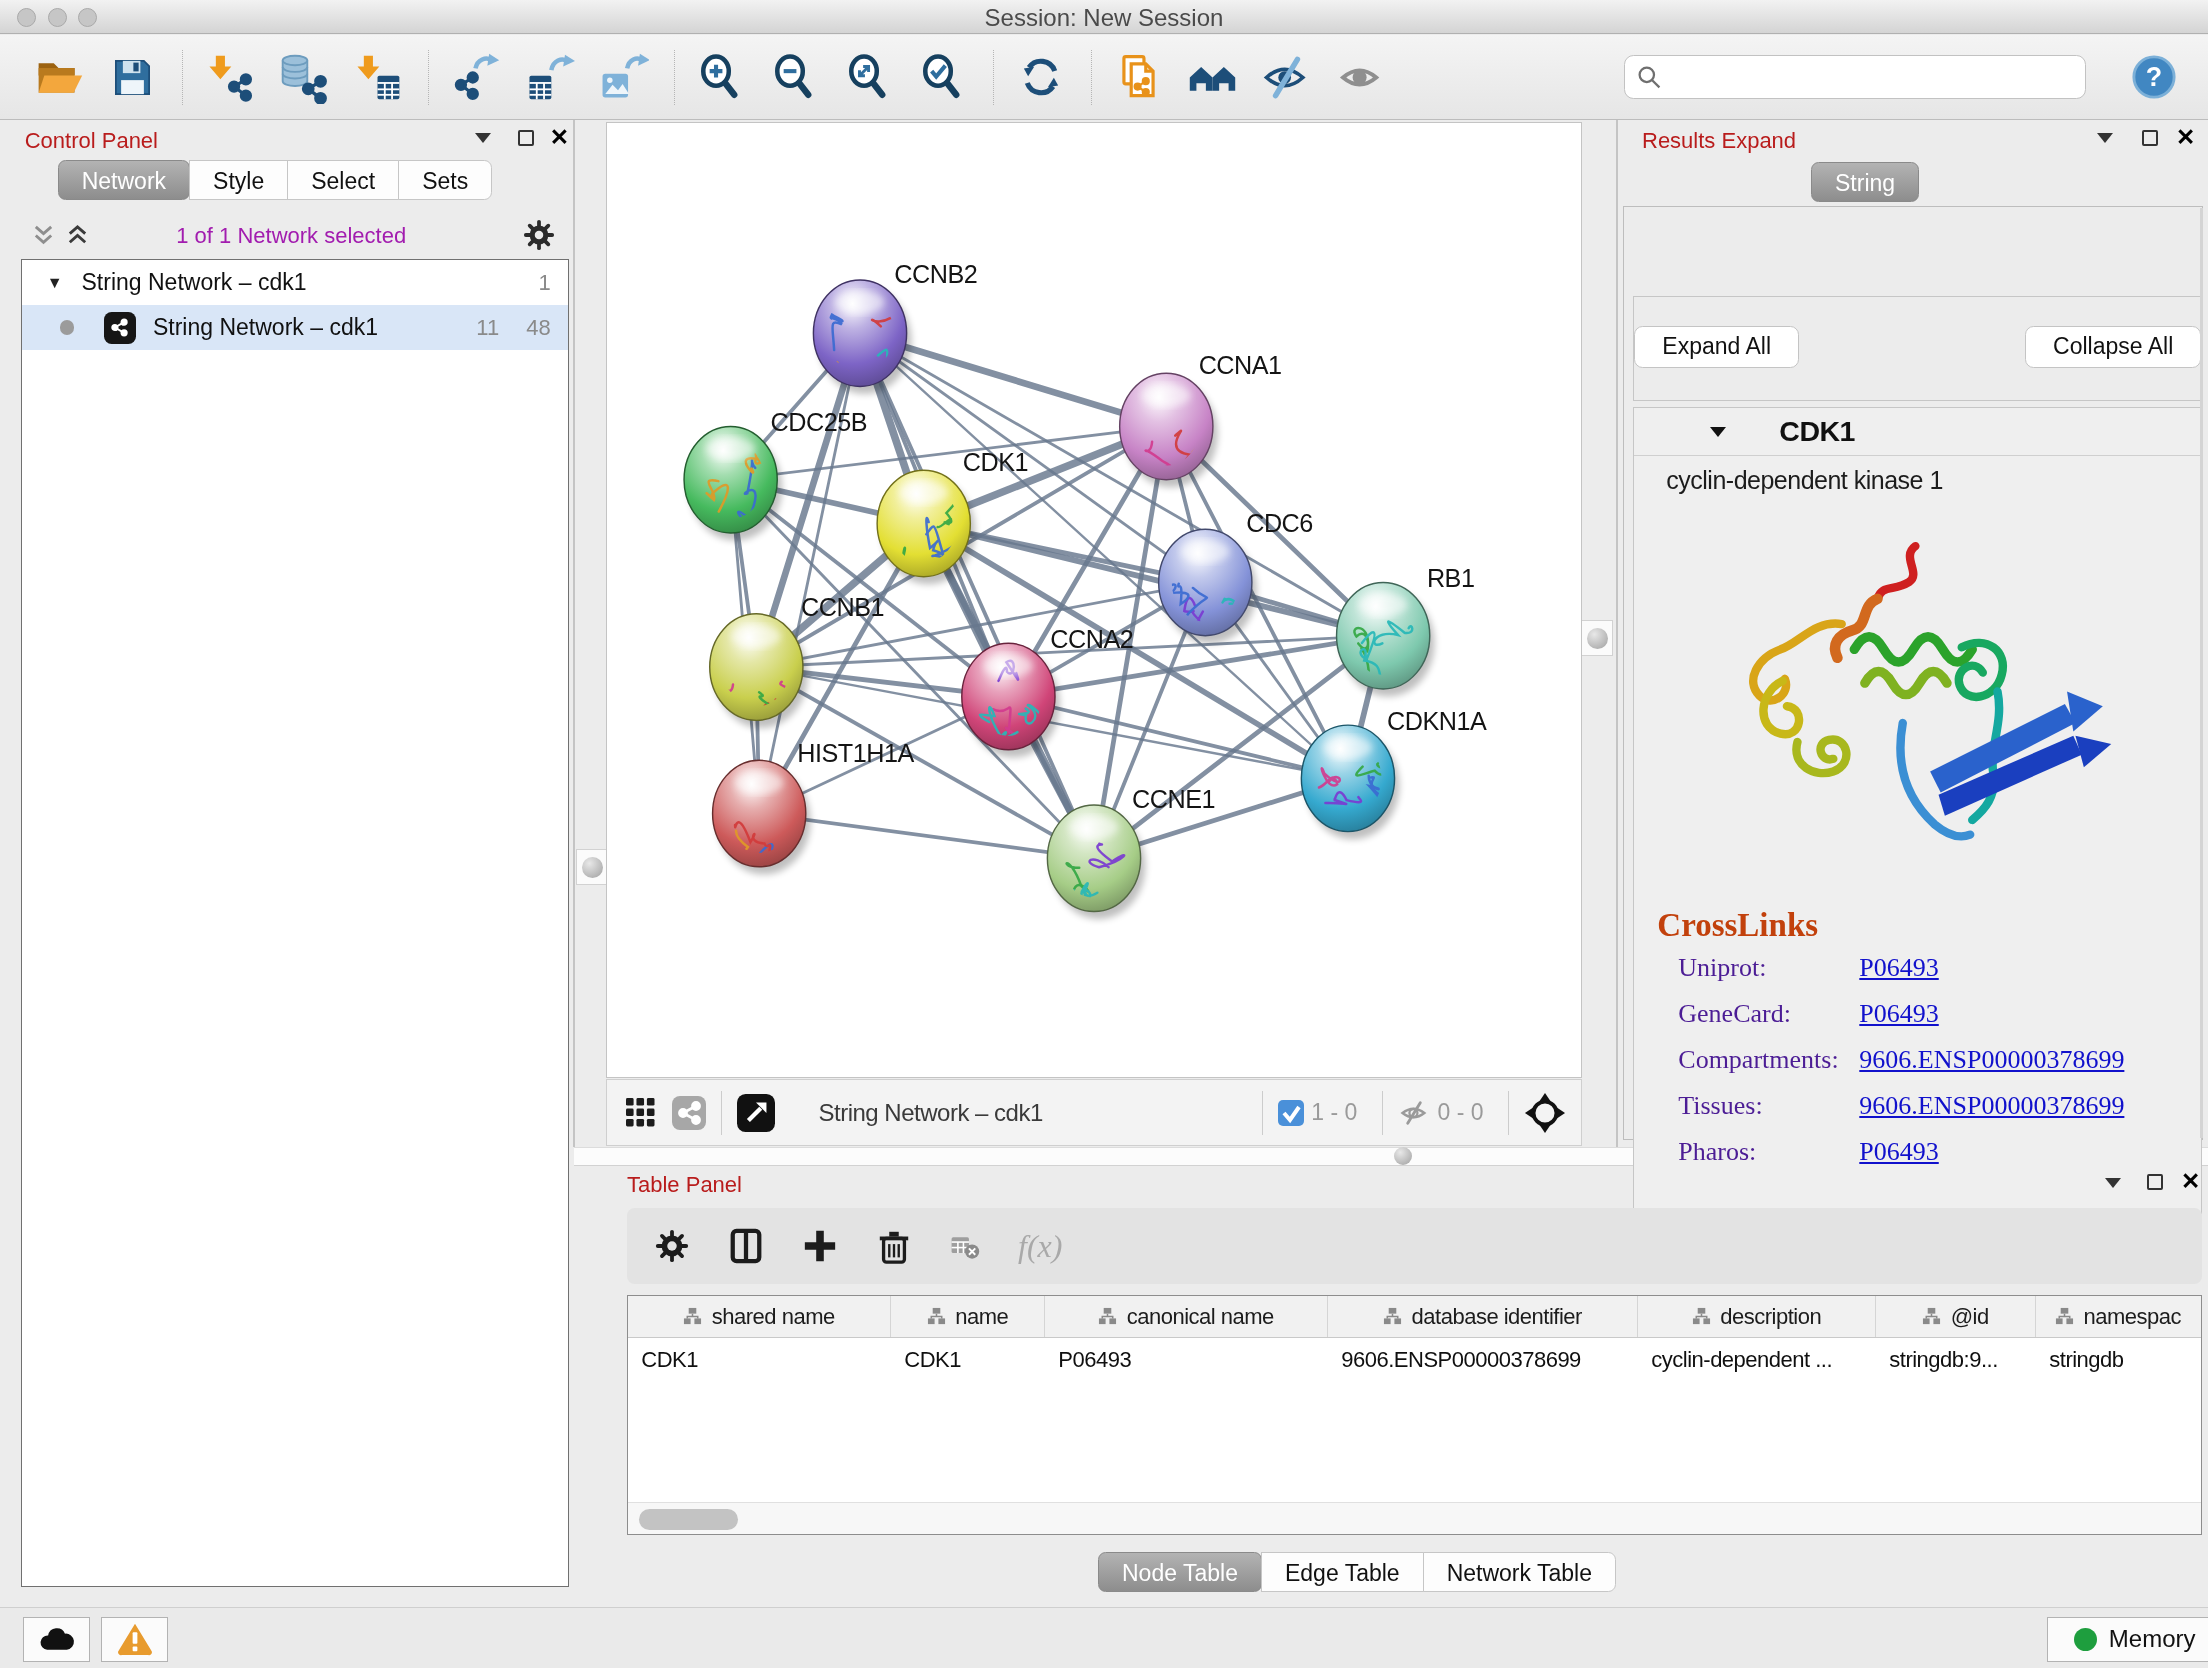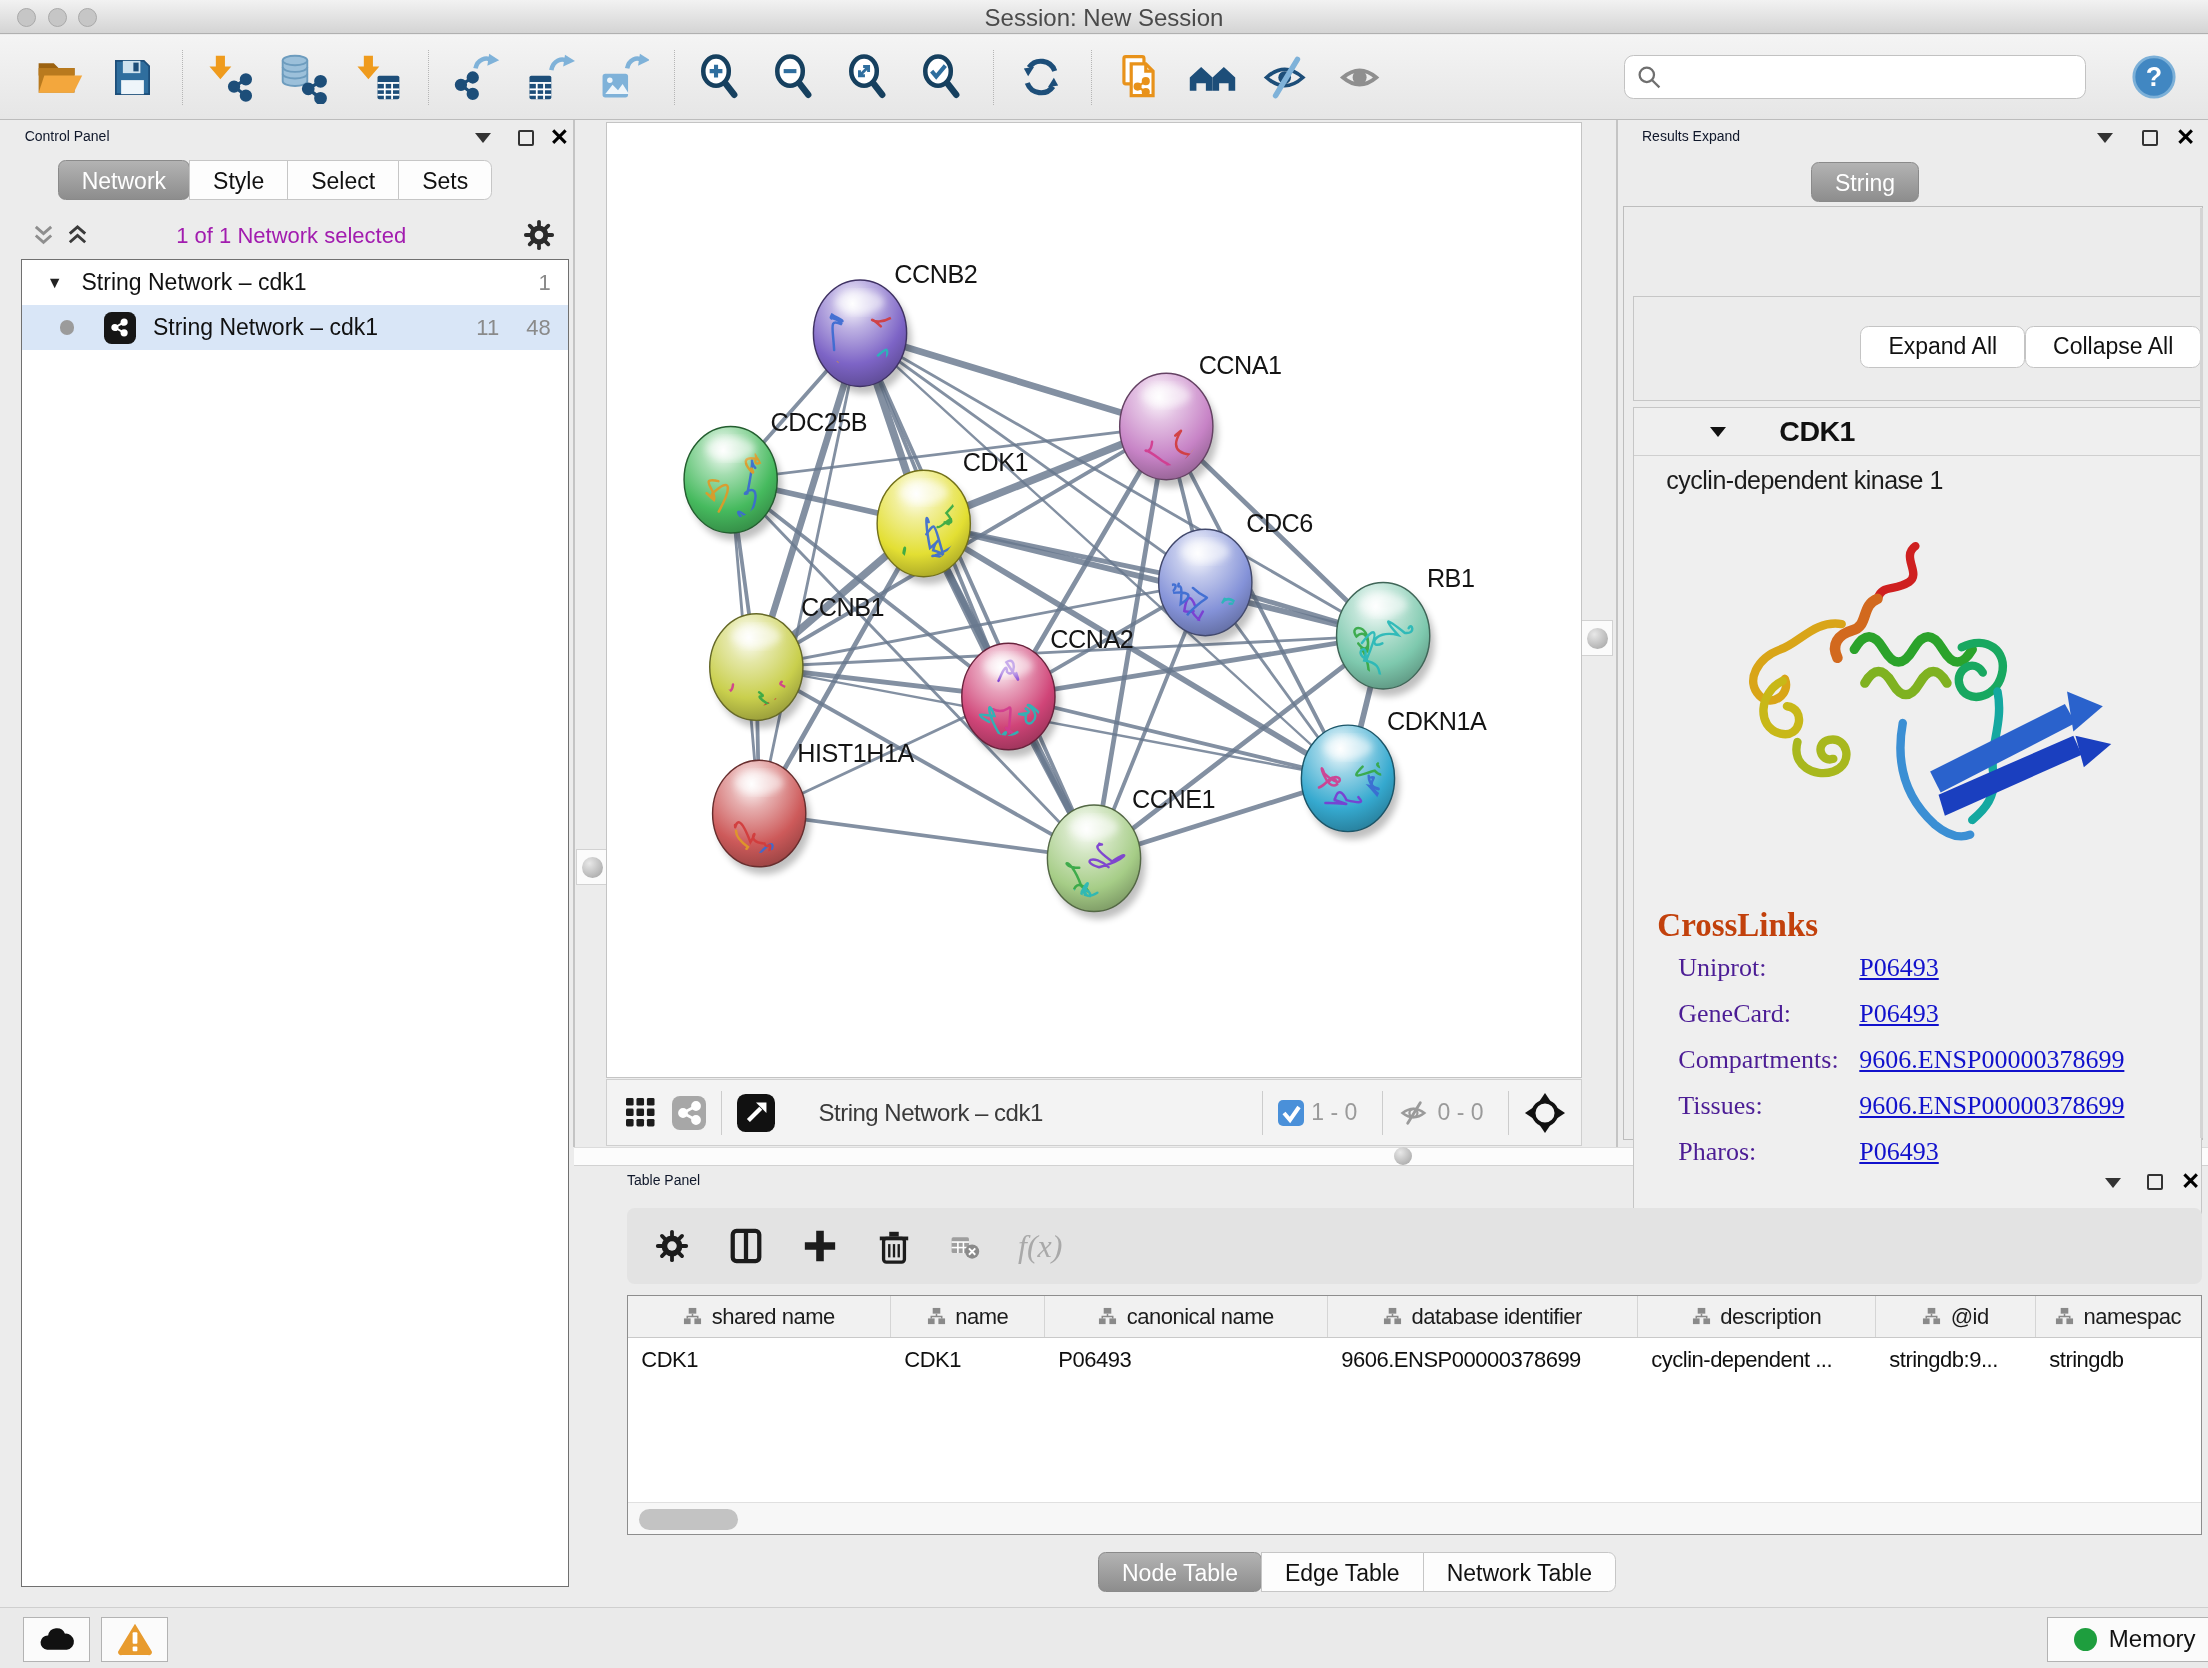--- a/index.html
+++ b/index.html
@@ -20,21 +20,21 @@
     background:linear-gradient(#f4f4f4,#e6e6e6); border-bottom:1.9px solid #bcbcbc;
     display:flex; align-items:center; padding-left:28.5px; }
   .tb-btn { width:59px; height:59px; display:flex; align-items:center; justify-content:center; margin-right:15px; }
   .tb-sep { height:55px; border-left:1.9px dotted #b5b5b5; margin:0 17px 0 5.7px; }
   #search-wrap { margin-left:auto; margin-right:38px; width:462px; height:44px;
     background:#fff; border:1.9px solid #c2c2c2; border-radius:9.5px; display:flex; align-items:center; padding-left:11.4px; }
   #search-wrap input { border:none; outline:none; font-size:23px; width:399px; background:transparent; }
   #help-btn { margin-right:25px; }
 
   
-  .panel-title { font-size:14px; color:#0f172a; }
+  .panel-title { font-size:22px; color:#b91c1c; }
   .float-box { display:inline-block; width:16px; height:16px; border:2.4px solid #333; border-radius:1.9px; }
   .tri-down { display:inline-block; width:0; height:0; border-left:8.6px solid transparent;
     border-right:8.6px solid transparent; border-top:10.5px solid #333; }
 
   .tab { height:40px; line-height:40px; padding:0 23px; background:#fdfdfd; color:#111;
     border:1px solid #c6c6c6; font-size:23px; margin-left:-1px; text-align:center; }
   .tab.first { border-radius:7.6px 0 0 7.6px; }
   .tab.last  { border-radius:0 7.6px 7.6px 0; }
   .tab.active { background:linear-gradient(#b3b3b3,#8d8d8d); color:#fff; border-color:#8a8a8a; border-radius:7.6px; }
   .tab.solo { border-radius:7.6px; }
@@ -719,21 +719,21 @@
 <div id="results-panel">
   <div style="position:absolute;left:23px;top:5.7px" class="panel-title">Results Expand</div>
   <span class="tri-down abs" style="left:478px;top:11.4px"></span>
   <span class="float-box abs" style="left:523px;top:7.6px"></span>
   <span class="abs" style="left:557px;top:1.9px;font-size:23px;font-weight:bold">✕</span>
 
   <div class="tab active solo abs" style="left:193px;top:40px">String</div>
 
   <div id="rp-box">
     <div id="rp-expandbox">
-      <div style="display:flex;justify-content:flex-end;margin-top:28.5px">
+      <div style="display:flex;justify-content:space-between;margin-top:28.5px">
         <div class="rp-btn">Expand All</div>
         <div class="rp-btn">Collapse All</div>
       </div>
     </div>
 
     <div id="rp-gene-box">
       <div class="gene-hdr">
         <span class="tri-down" style="margin:0 53px 0 76px;border-top-color:#111"></span>
         <span class="gene-name">CDK1</span>
       </div>

